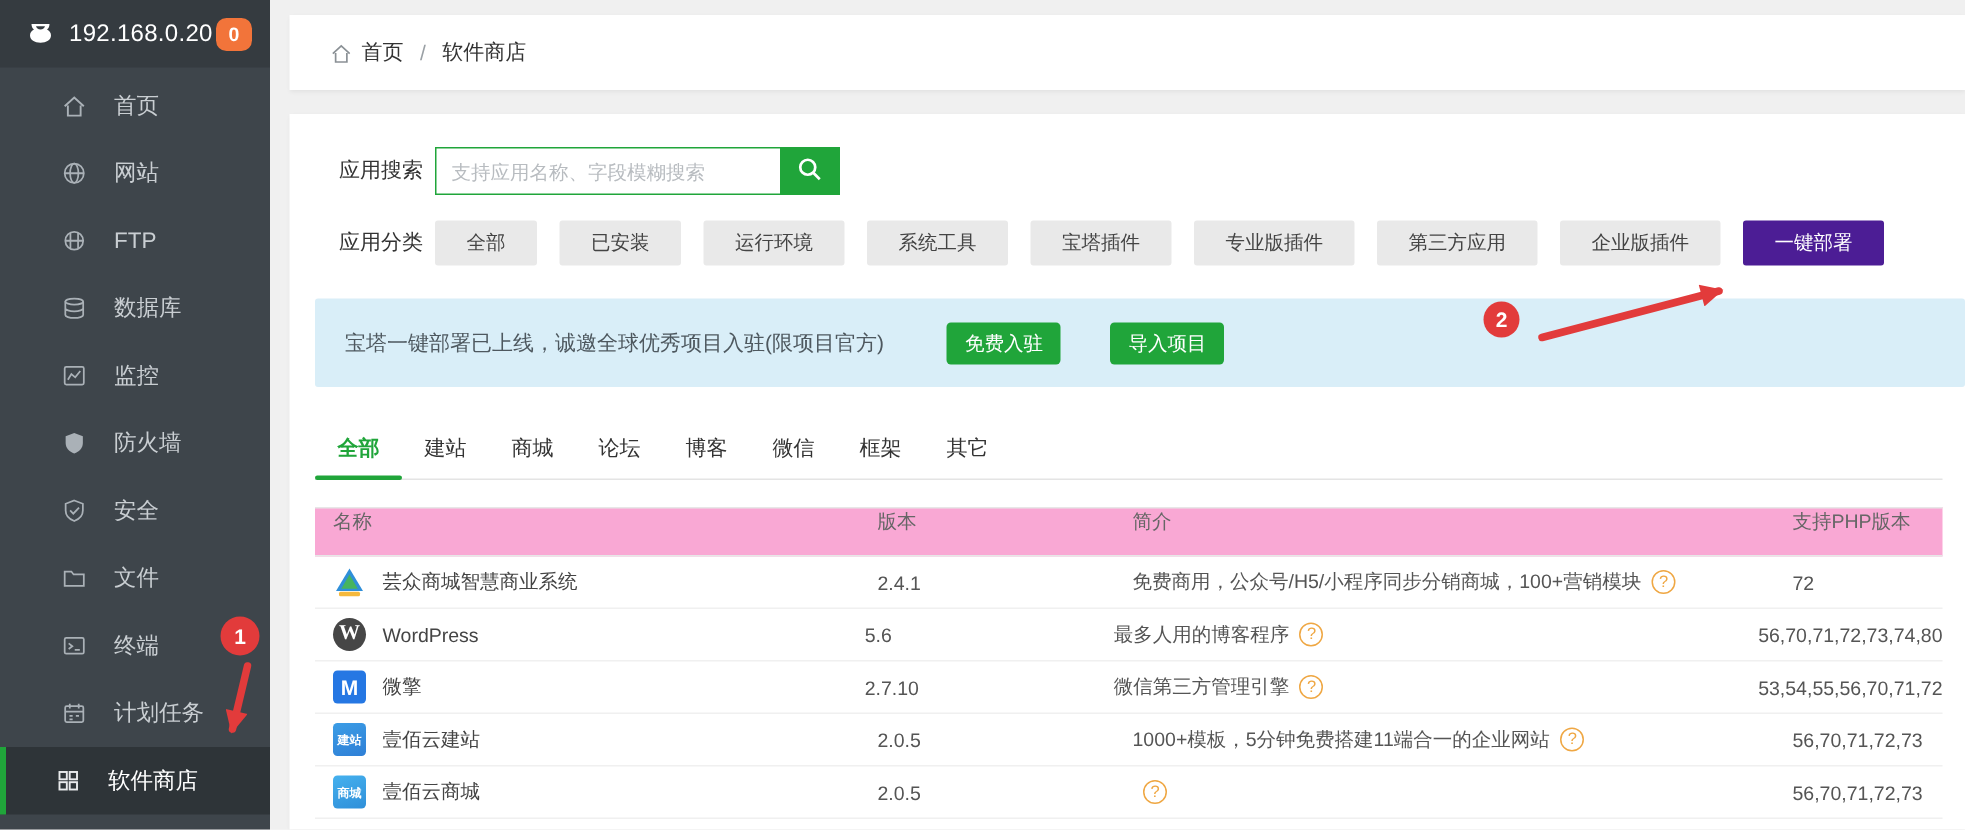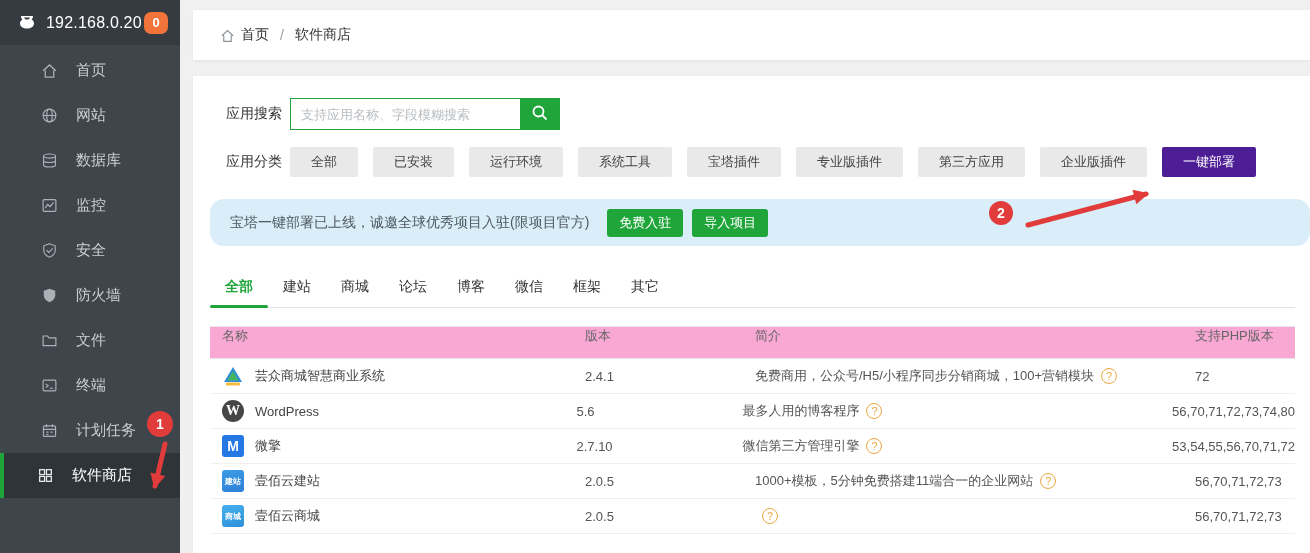--- a/index.html
+++ b/index.html
@@ -41,22 +41,22 @@
   .search-group input::placeholder { color:#b8bcc0; }
   .search-btn { width:40px; height:32px; background:#20a53a; border:none; cursor:pointer;
     display:flex; align-items:center; justify-content:center; }
 
   .cat-row { height:30px; margin-bottom:22px; }
   .cat-btn { height:30px; padding:0 21px; margin-right:15px; background:#e9e9e9; border:none;
     border-radius:2px; font-size:13px; color:#444; cursor:pointer;
     font-family:"Liberation Sans","DejaVu Sans",sans-serif; }
   .cat-btn.deploy { background:#4c1d95; color:#fff; }
 
-  .notice { height:47px; margin-left:17px; background:#d9eef8; border-radius:14px;
-    display:flex; align-items:center; padding-left:20px; margin-bottom:20px; }
+  .notice { height:59px; margin-left:17px; background:#d9eef8; border-radius:2px;
+    display:flex; align-items:center; padding-left:20px; margin-bottom:20px;gap:24px; }
   .notice-text { font-size:14px; color:#4e585f; }
   .notice-btn { background:#20a53a; color:#fff; border:none; border-radius:3px; font-size:13px;
     padding:5px 12px; cursor:pointer; font-family:"Liberation Sans","DejaVu Sans",sans-serif; }
   .notice-btn.first { margin-left:18px; }
   .notice-btn + .notice-btn { margin-left:9px; }
 
   .tabs { display:flex; margin-left:17px; margin-right:15px; height:42px; border-bottom:1px solid #e4e4e4;
     margin-bottom:18px; }
   .tab { position:relative; padding:0 15px; line-height:40px; font-size:14px; color:#333; cursor:pointer; }
   .tab.active { color:#20a53a; font-weight:bold; }
@@ -115,51 +115,60 @@
             <circle cx="8" cy="8" r="6"></circle>
             <ellipse cx="8" cy="8" rx="2.6" ry="6"></ellipse>
             <path d="M2 8h12"></path>
           </svg>
         </span>
       <span class="sb-label">网站</span>
     </div>
     <div class="sb-item">
       <span class="sb-icon">
           <svg viewBox="0 0 16 16" width="17" height="17" fill="none" stroke="currentColor" stroke-width="1.1">
+            <circle cx="8" cy="8" r="5.6"></circle>
+            <path d="M2.4 8h11.2M5.6 3.2v9.6M10.4 3.2v9.6"></path>
+          </svg>
+        </span>
+      <span class="sb-label">FTP</span>
+    </div>
+    <div class="sb-item">
+      <span class="sb-icon">
+          <svg viewBox="0 0 16 16" width="17" height="17" fill="none" stroke="currentColor" stroke-width="1.1">
             <ellipse cx="8" cy="3.8" rx="5.6" ry="1.9"></ellipse>
             <path d="M2.4 3.8v8.4c0 1 2.5 1.9 5.6 1.9s5.6-.9 5.6-1.9V3.8M2.4 8c0 1 2.5 1.9 5.6 1.9S13.6 9 13.6 8"></path>
           </svg>
         </span>
       <span class="sb-label">数据库</span>
     </div>
     <div class="sb-item">
       <span class="sb-icon">
           <svg viewBox="0 0 16 16" width="17" height="17" fill="none" stroke="currentColor" stroke-width="1.1">
             <rect x="2" y="2.5" width="12" height="11" rx="1"></rect>
             <path d="M4 10.5 6.2 7l2.4 2 3.2-4"></path>
           </svg>
         </span>
       <span class="sb-label">监控</span>
     </div>
     <div class="sb-item">
       <span class="sb-icon">
+          <svg viewBox="0 0 16 16" width="17" height="17" fill="currentColor">
+            <path d="M8 1.6l5.4 2v4.2c0 3.2-2.2 5.4-5.4 6.6-3.2-1.2-5.4-3.4-5.4-6.6V3.6z"></path>
+          </svg>
+        </span>
+      <span class="sb-label">防火墙</span>
+    </div>
+    <div class="sb-item">
+      <span class="sb-icon">
           <svg viewBox="0 0 16 16" width="17" height="17" fill="none" stroke="currentColor" stroke-width="1.1">
             <path d="M8 1.6l5.4 2v4.2c0 3.2-2.2 5.4-5.4 6.6-3.2-1.2-5.4-3.4-5.4-6.6V3.6z"></path>
             <path d="M5.4 7.8l2 2L11 6"></path>
           </svg>
         </span>
       <span class="sb-label">安全</span>
-    </div>
-    <div class="sb-item">
-      <span class="sb-icon">
-          <svg viewBox="0 0 16 16" width="17" height="17" fill="currentColor">
-            <path d="M8 1.6l5.4 2v4.2c0 3.2-2.2 5.4-5.4 6.6-3.2-1.2-5.4-3.4-5.4-6.6V3.6z"></path>
-          </svg>
-        </span>
-      <span class="sb-label">防火墙</span>
     </div>
     <div class="sb-item">
       <span class="sb-icon">
           <svg viewBox="0 0 16 16" width="17" height="17" fill="none" stroke="currentColor" stroke-width="1.1">
             <path d="M2 3.8h4.2L7.6 5.6H14v7.2H2z"></path>
           </svg>
         </span>
       <span class="sb-label">文件</span>
     </div>
     <div class="sb-item">

